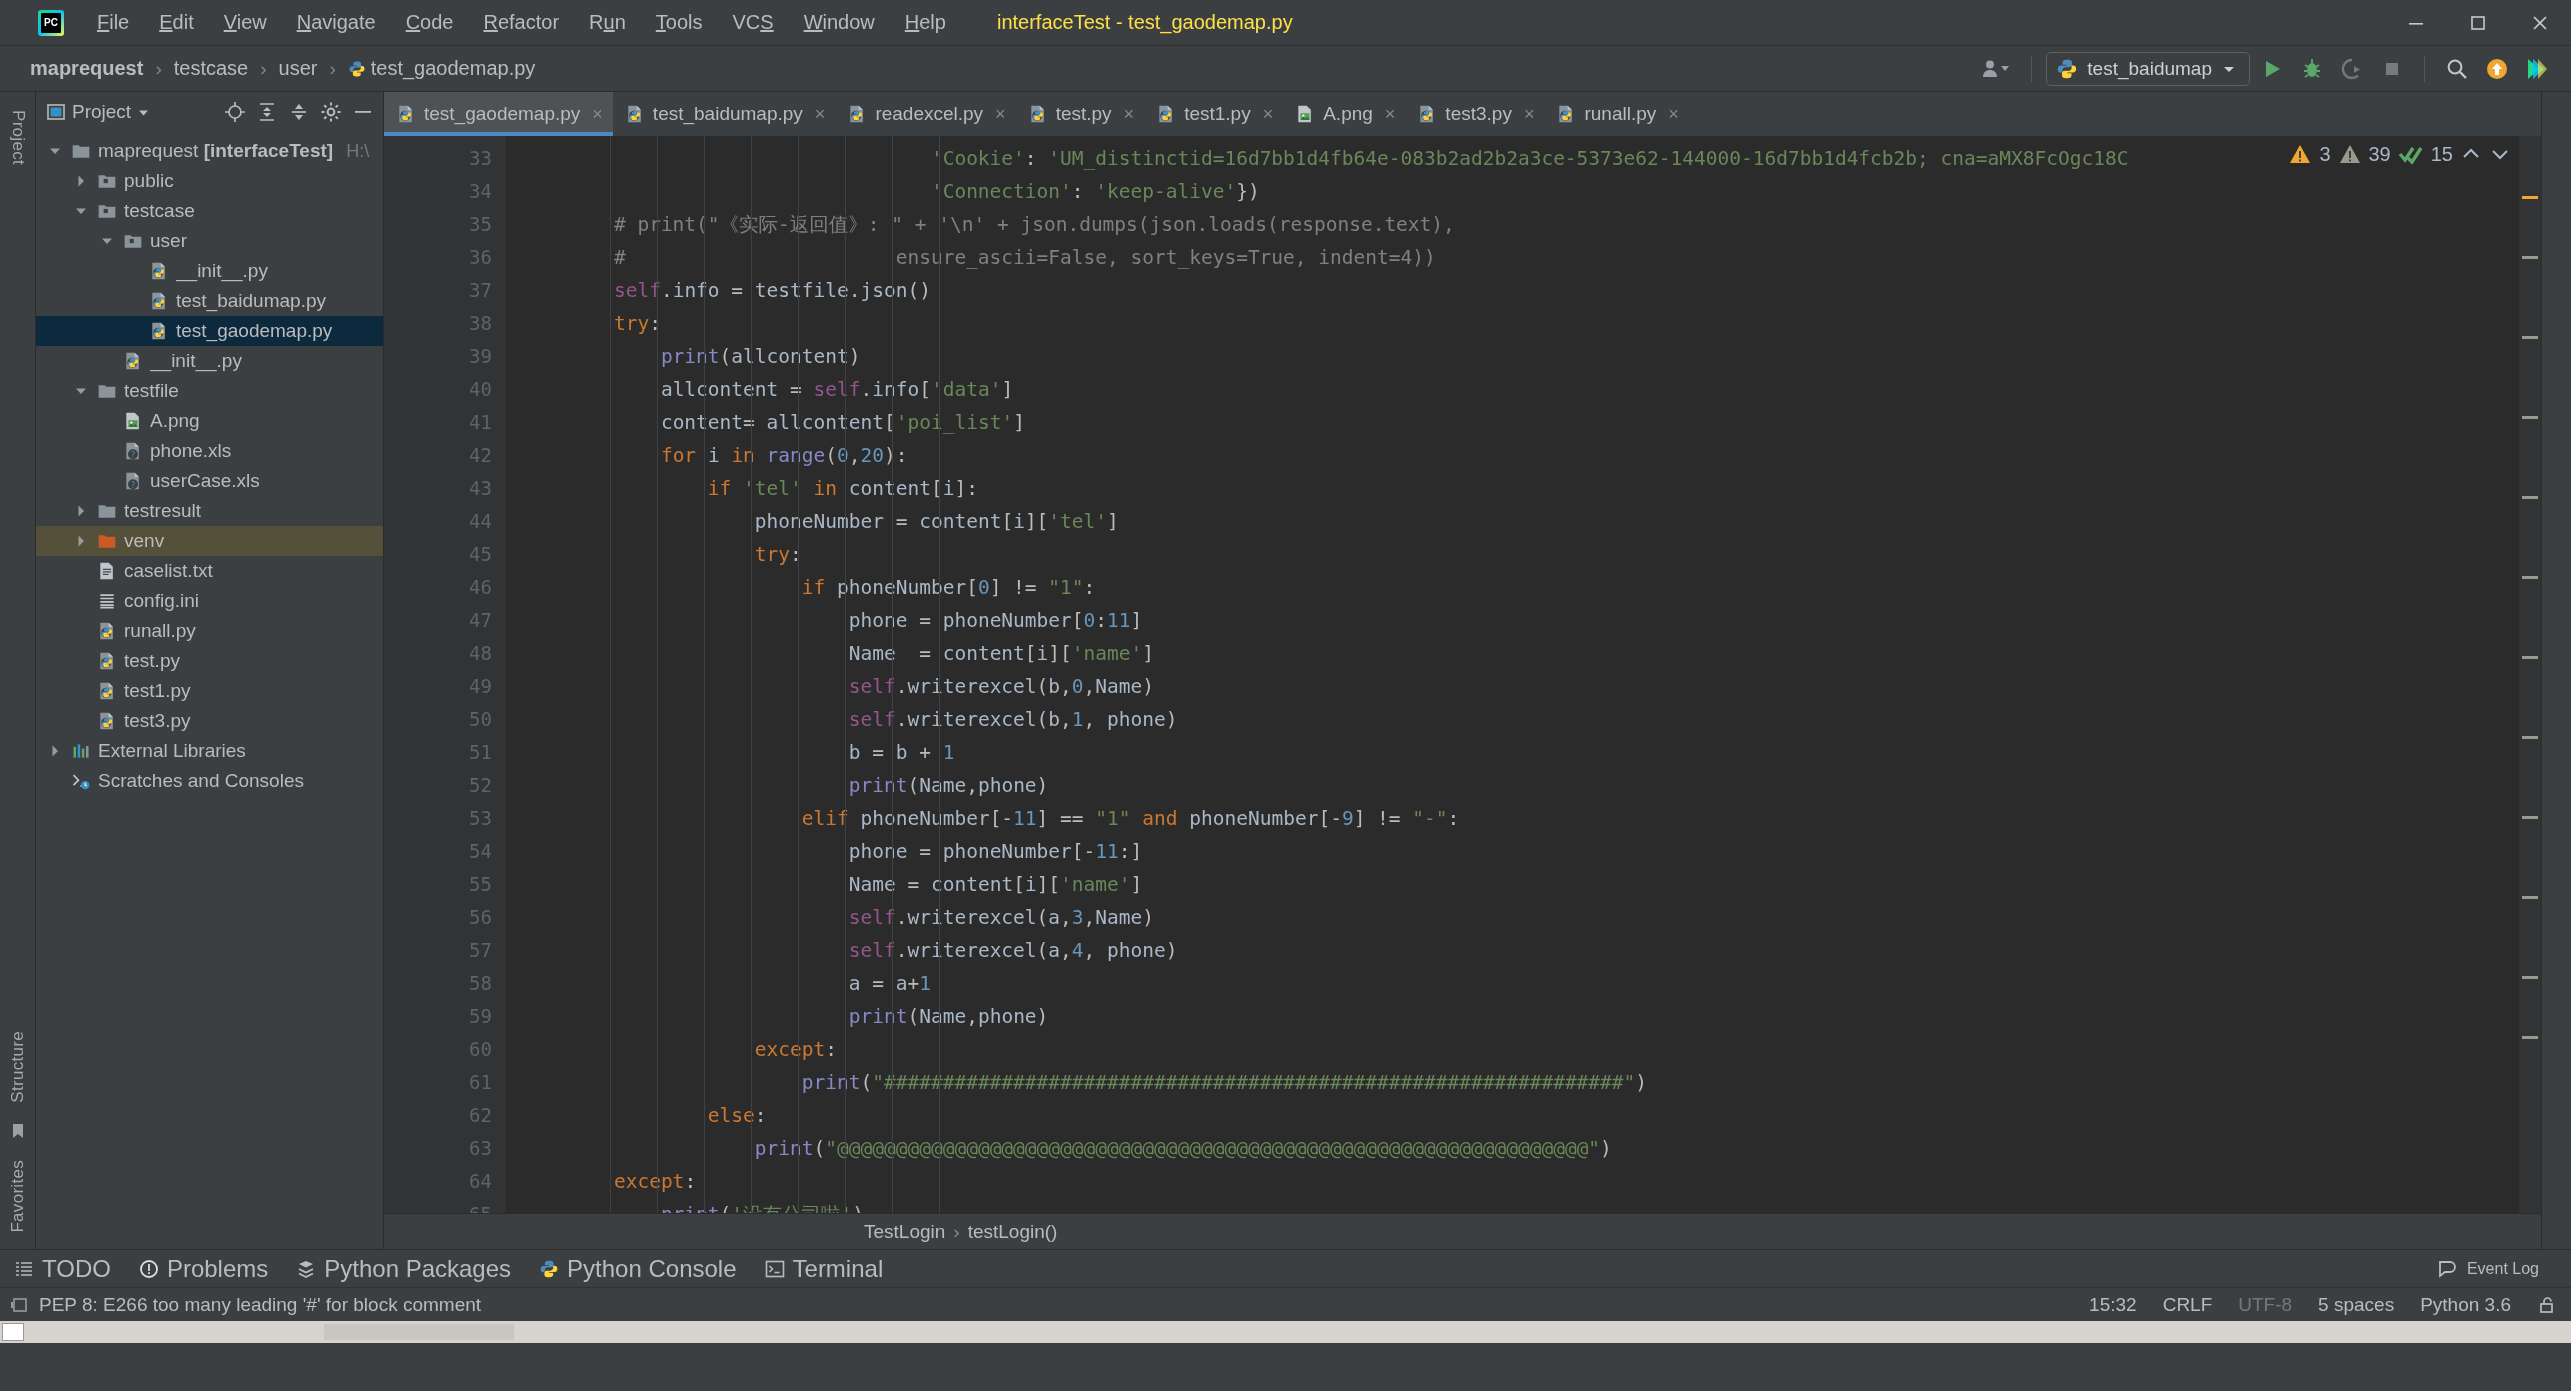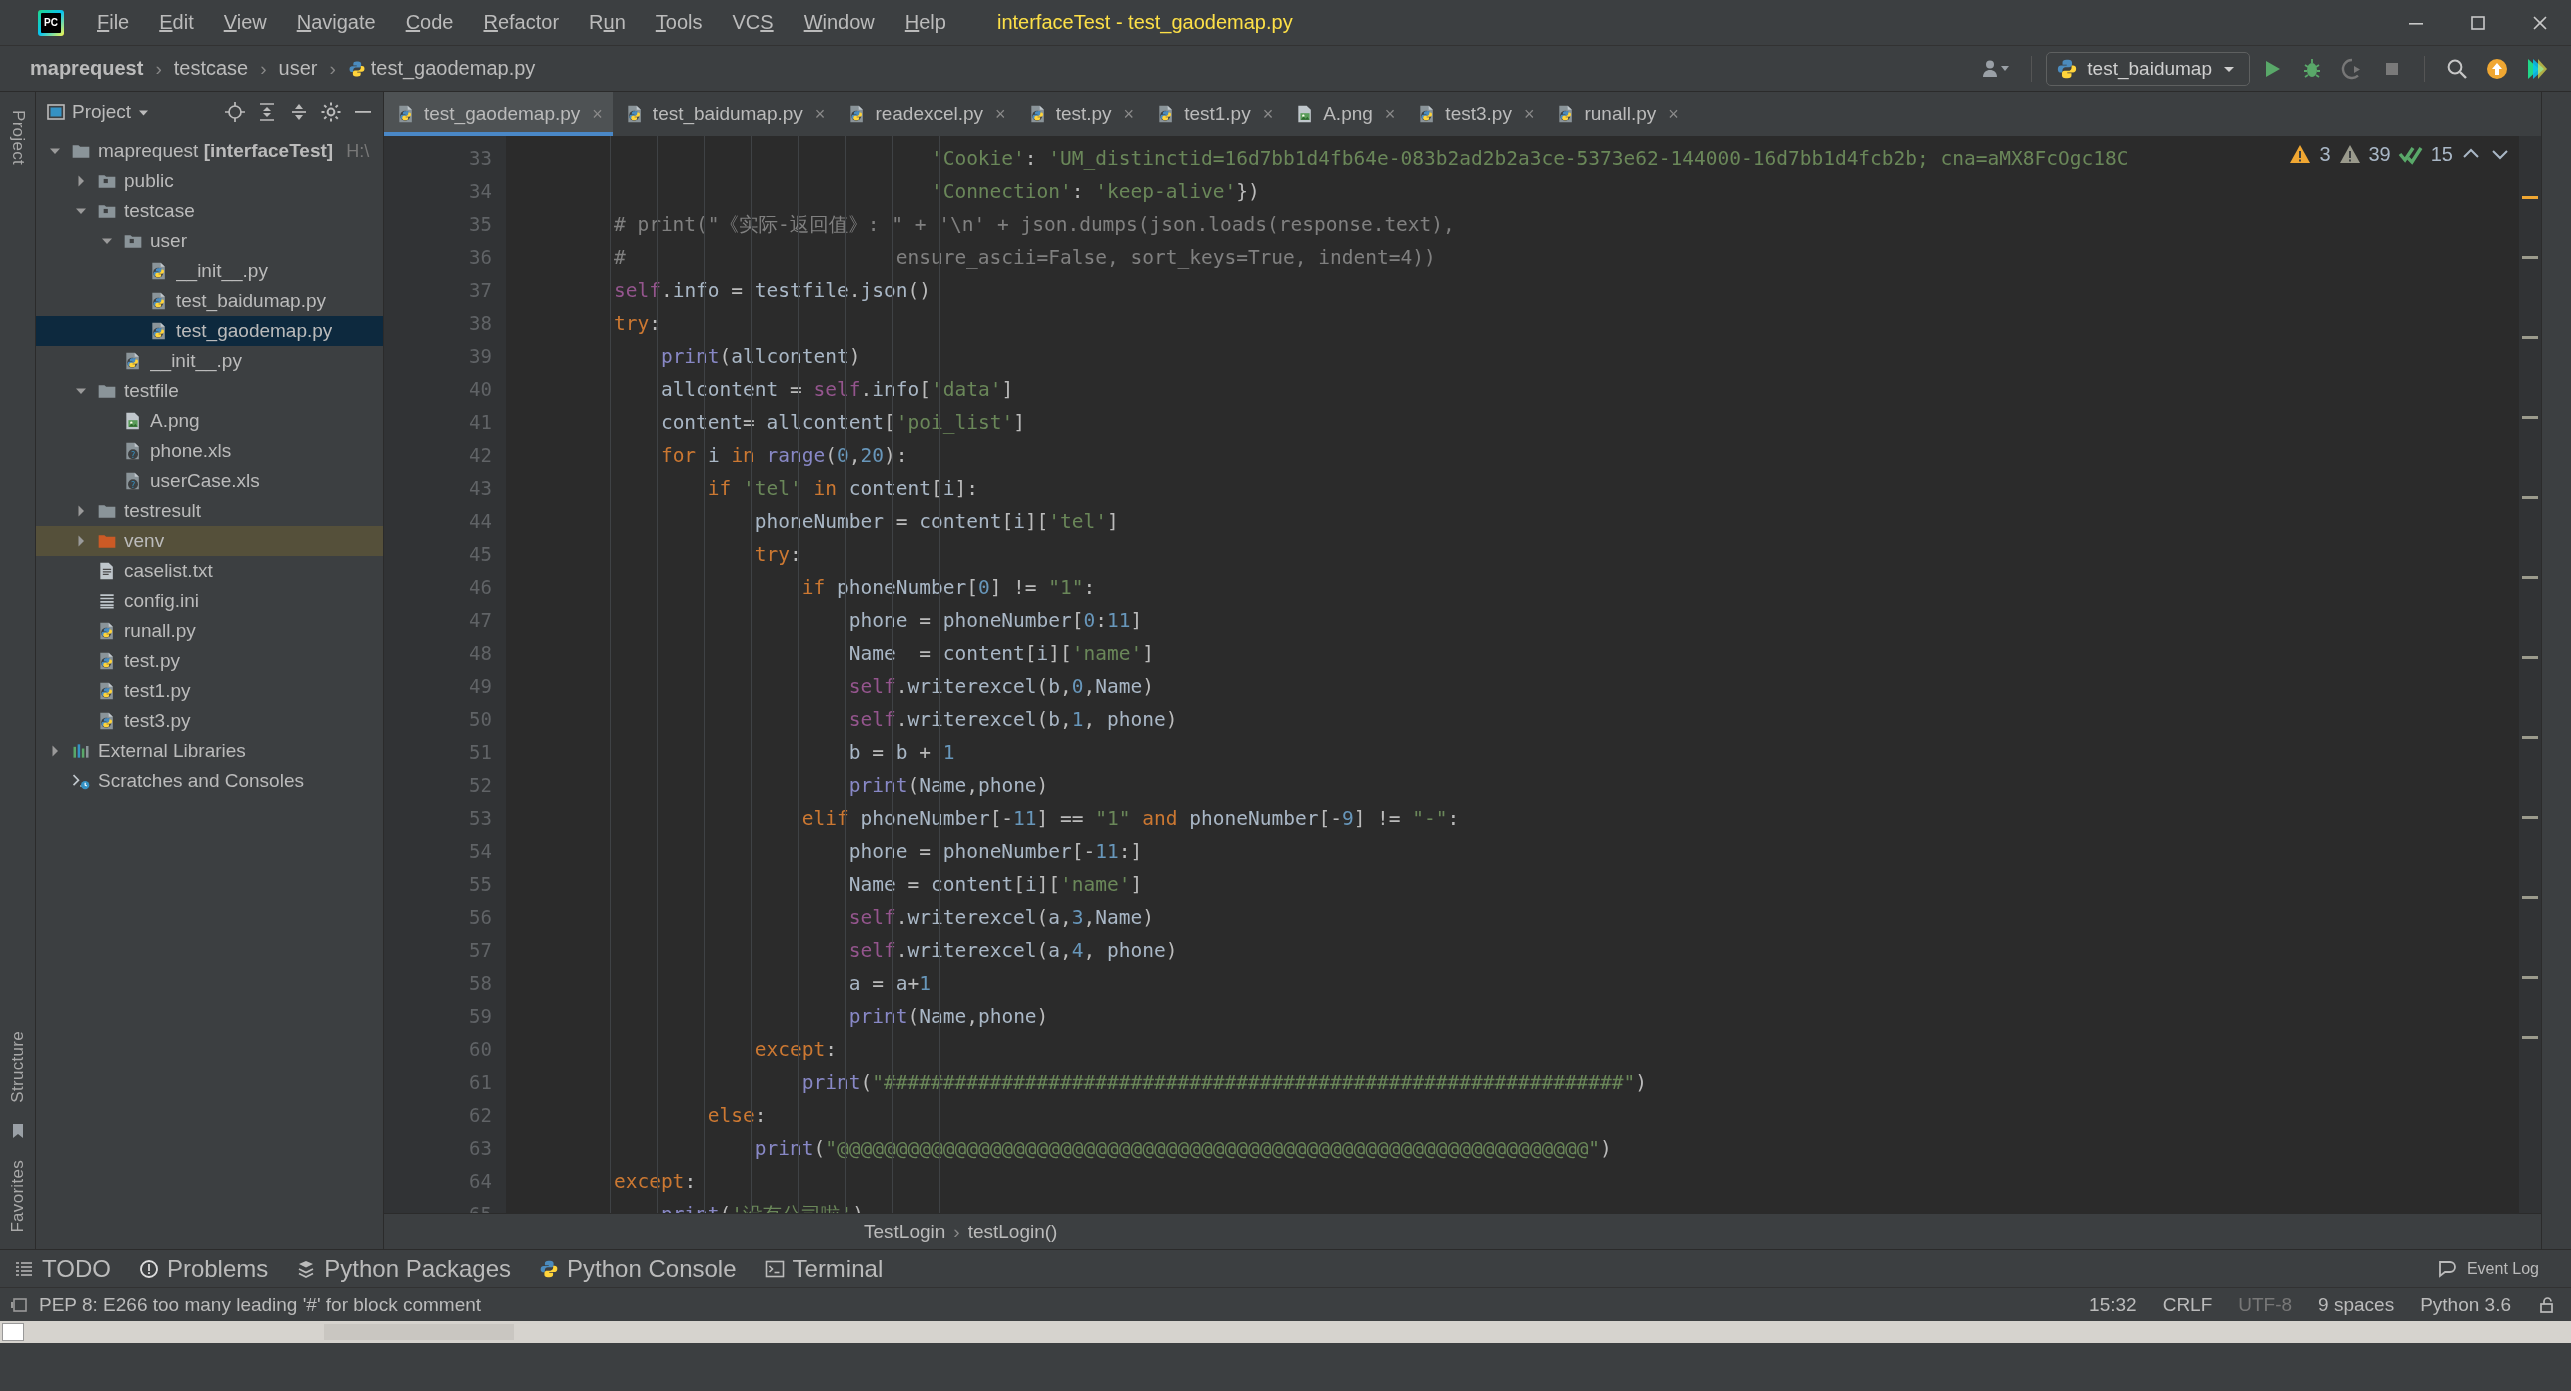--- a/index.html
+++ b/index.html
@@ -1009,21 +1009,21 @@
       <svg width="20" height="20" viewBox="0 0 20 20">
         <rect x="4" y="4" width="12" height="12" fill="none" stroke="#9a9a9a" stroke-width="1.6"></rect>
         <rect x="1" y="7" width="2" height="6" fill="#9a9a9a"></rect>
       </svg>
       <span>PEP 8: E266 too many leading '#' for block comment</span>
     </div>
     <div class="sb-right" id="sbright">
         <span class="">15:32</span>
         <span class="">CRLF</span>
         <span class="muted">UTF-8</span>
-        <span class="">9 spaces</span>
+        <span class="">5 spaces</span>
         <span class="">Python 3.6</span>
         <span style="display: flex; align-items: center;">
           <svg width="20" height="20" viewBox="0 0 20 20">
             <rect x="4" y="9" width="11" height="8" fill="none" stroke="#bbb" stroke-width="1.7"></rect>
             <path d="M7 9V6.5a3.5 3.5 0 0 1 7 0" fill="none" stroke="#bbb" stroke-width="1.7"></path>
           </svg>
         </span>
       </div>
   </div>
 

